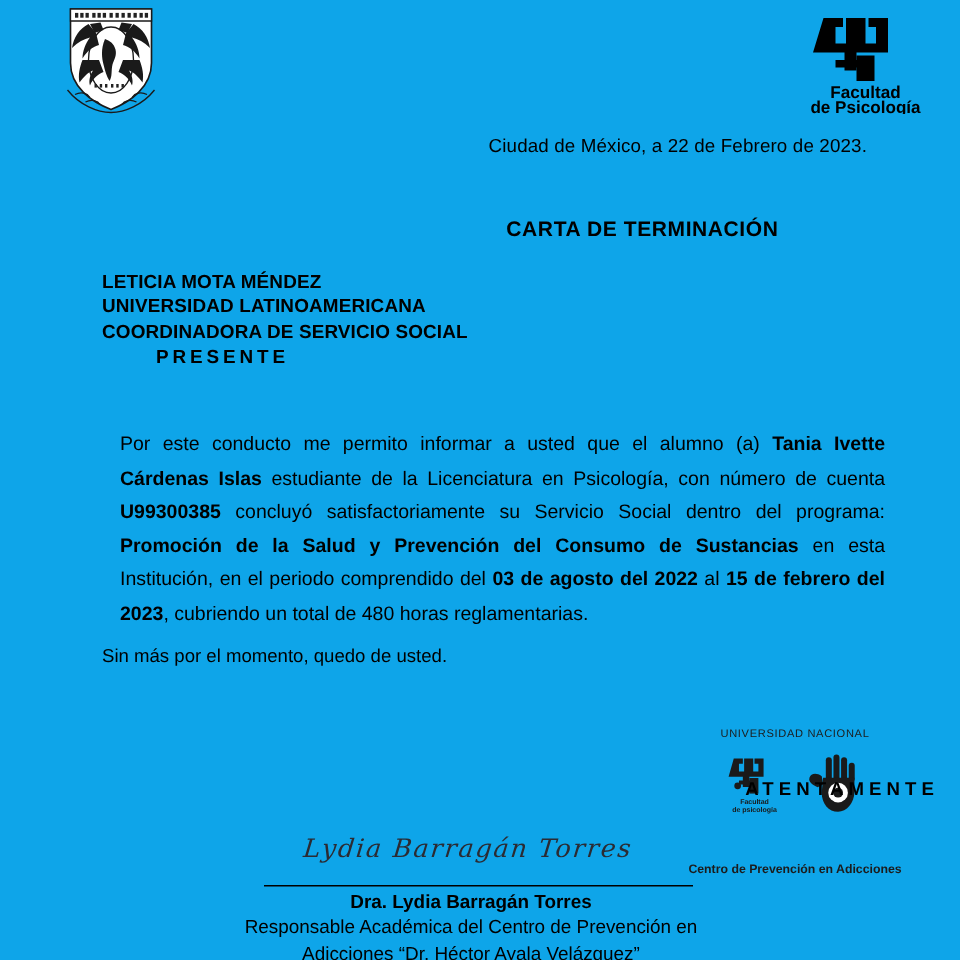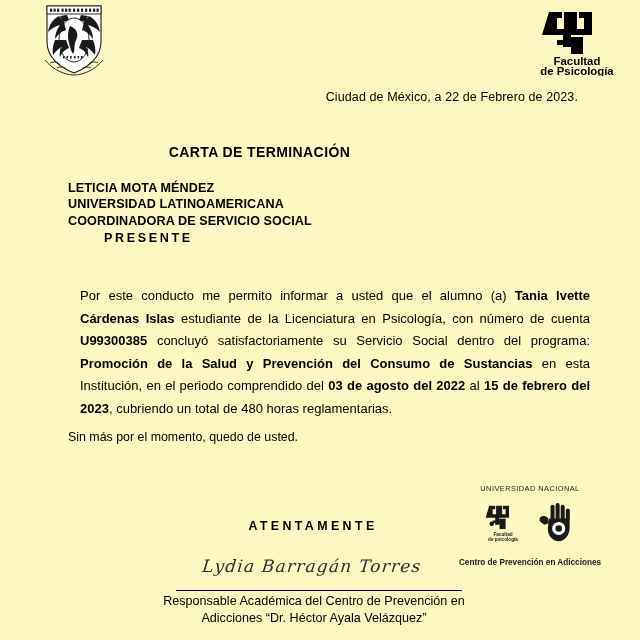--- a/index.html
+++ b/index.html
@@ -9,21 +9,21 @@
     background: #ffffff;
   }
   body {
     font-family: "Liberation Sans", sans-serif;
     color: #000000;
   }
   #page {
     position: relative;
     width: 640px;
     height: 640px;
-    background: #fef9c3;
+    background: #0ea5e9;
     overflow: hidden;
   }
 
   
   #unam-shield {
     position: absolute;
     left: 33px;
     top: 2px;
     width: 82px;
     height: 76px;
@@ -45,21 +45,21 @@
     text-align: right;
     font-size: 12.5px;
     letter-spacing: 0.1px;
   }
 
   .doc-title {
     position: absolute;
     left: 0;
     top: 144px;
     width: 519px;
-    text-align: center;
+    text-align: right;
     font-size: 14px;
     font-weight: bold;
     letter-spacing: 0.4px;
   }
 
   .recipient {
     position: absolute;
     left: 68px;
     top: 180px;
     font-size: 12.6px;
@@ -112,34 +112,34 @@
   }
   #seal-block .marks {
     margin-top: 9px;
     height: 50px;
     display: flex;
     align-items: flex-start;
     justify-content: center;
     gap: 14px;
   }
   #seal-block .centro-words {
-    margin-top: 6px;
+    margin-top: 23px;
     font-size: 8.2px;
     line-height: 10.6px;
     color: #1c1c1c;
     font-weight: bold;
   }
 
   
   .atentamente {
     position: absolute;
     left: 0;
     top: 519px;
     width: 626px;
-    text-align: center;
+    text-align: right;
     font-size: 12.4px;
     font-weight: bold;
     letter-spacing: 3.4px;
   }
 
   .signature-script {
     position: absolute;
     left: 0;
     top: 556px;
     width: 624px;
@@ -303,17 +303,18 @@
     <div class="centro-words">
       <div>Centro de Prevención en Adicciones</div>
     </div>
   </div>
 
   <div class="atentamente">ATENTAMENTE</div>
 
   <div class="signature-script">Lydia Barragán Torres</div>
   <div class="sig-line"></div>
   <div class="signer">
+    <div class="name">Dra. Lydia Barragán Torres</div>
     <div>Responsable Académica del Centro de Prevención en</div>
     <div>Adicciones “Dr. Héctor Ayala Velázquez”</div>
   </div>
 
 </div>
 
 </body></html>

